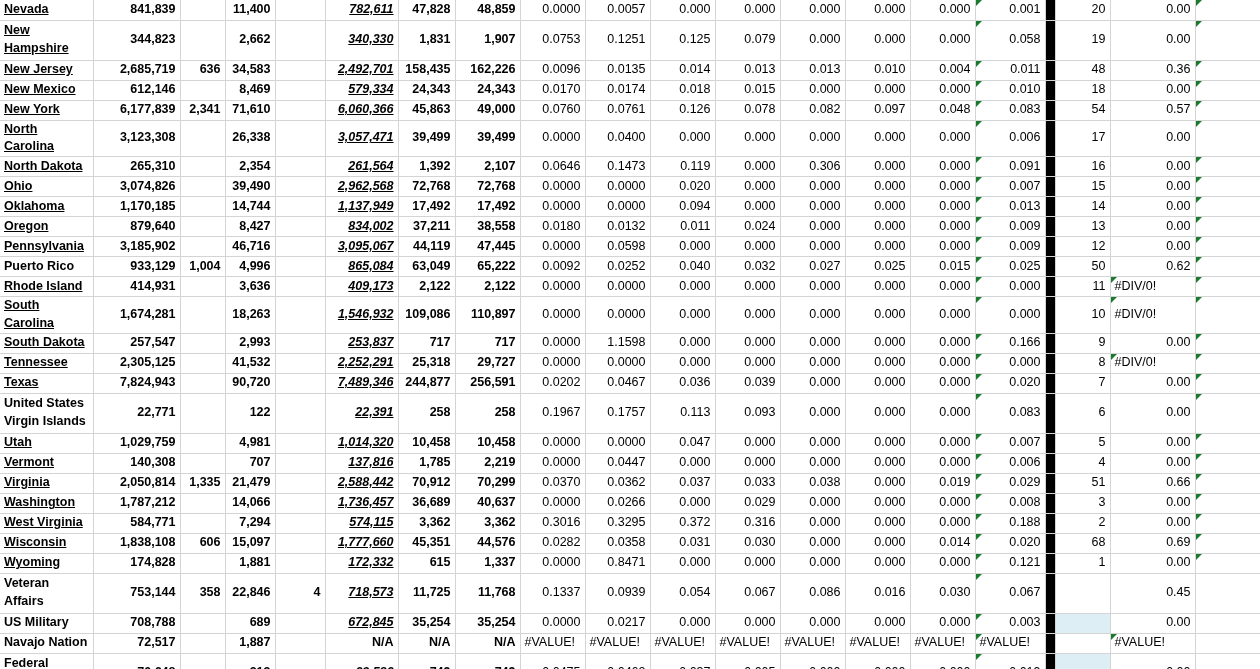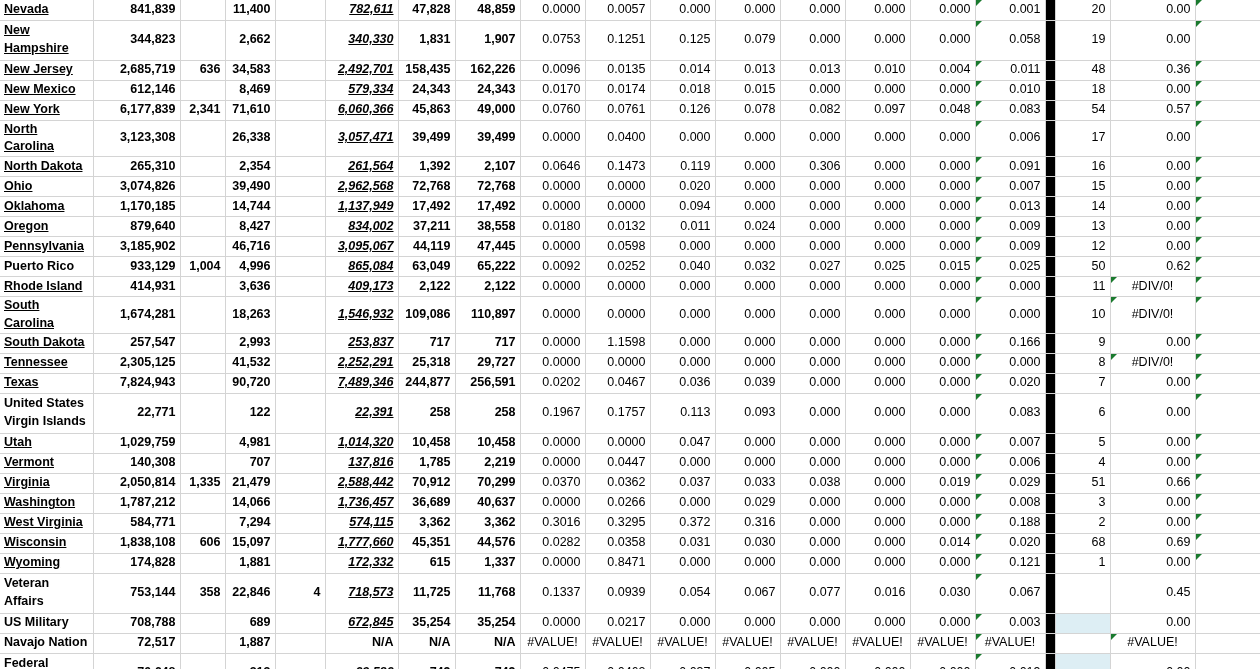--- a/index.html
+++ b/index.html
@@ -33,21 +33,21 @@
     font-weight:bold;
     border-right:1px solid #b8b8b8;
     padding-left:3px;
   }
   .c-name .lbl{display:inline;}
   .c-name.u .lbl{text-decoration:underline;}
   .c-num{ text-align:right; font-weight:bold; }
   .c-ital{ text-align:right; font-weight:bold; font-style:italic;text-decoration:underline; }
   .c-dec{ text-align:right; font-weight:normal; }
   .c-right{ text-align:right; font-weight:normal; }
-  .c-err{ text-align:center; font-weight:normal; }
+  .c-err{ text-align:left; font-weight:normal; }
   .hl{ background:#ddeef4; }
   
   .c-black{
     background:#000000;
     border-right:1px solid #000000;
     border-bottom:1px solid #000000;
     padding:0;
   }
   
   .tri::before{
@@ -646,21 +646,21 @@
           <td class="c-num">358</td>
           <td class="c-num">22,846</td>
           <td class="c-num">4</td>
           <td class="c-ital">718,573</td>
           <td class="c-num">11,725</td>
           <td class="c-num">11,768</td>
           <td class="c-dec">0.1337</td>
           <td class="c-dec">0.0939</td>
           <td class="c-dec">0.054</td>
           <td class="c-dec">0.067</td>
-          <td class="c-dec">0.077</td>
+          <td class="c-dec">0.086</td>
           <td class="c-dec">0.016</td>
           <td class="c-dec">0.030</td>
           <td class="c-dec tri">0.067</td>
           <td class="c-black"></td>
           <td class="c-right"></td>
           <td class="c-right">0.45</td>
           <td class="c-right"></td>
         </tr>
         <tr class="r1">
           <td class="c-name"><span class="lbl">US Military</span></td>

